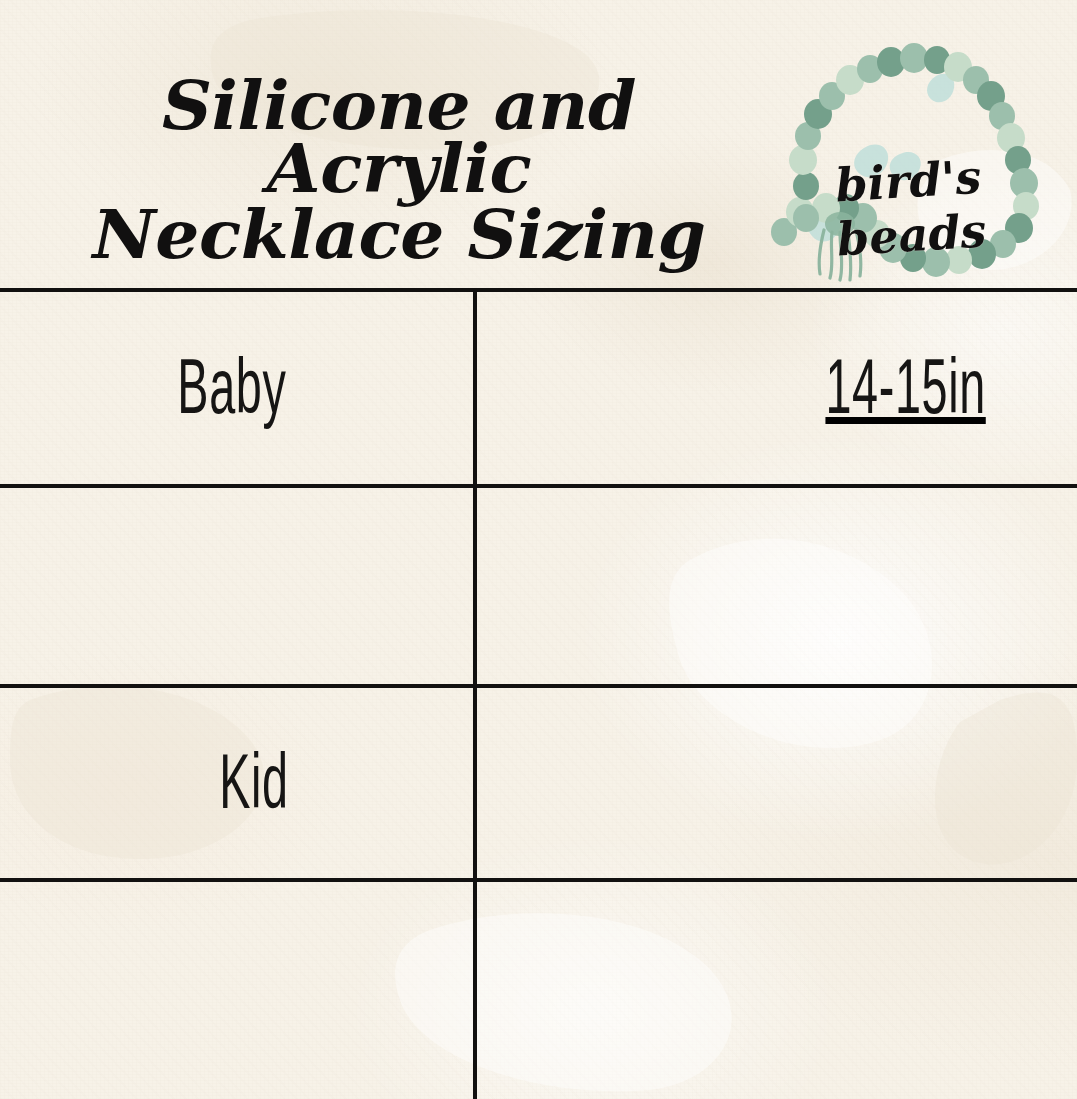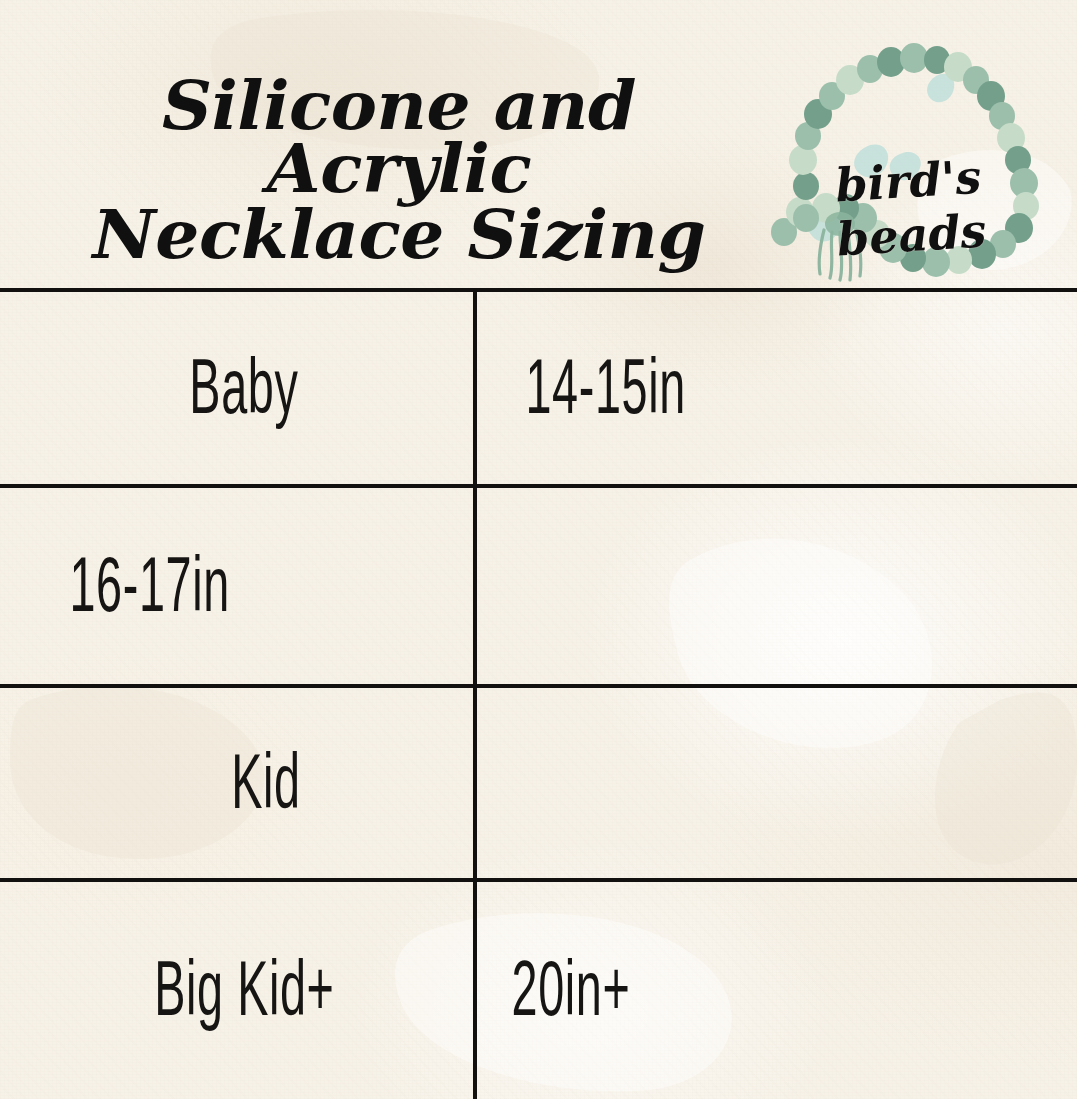--- a/index.html
+++ b/index.html
@@ -124,21 +124,21 @@
   .vline {
     position: absolute;
     left: 473px;
     top: 0;
     width: 4px;
     height: 811px;
     background: #121110;
   }
   .row {
     position: absolute;
-    left: 16px;
+    left: 4px;
     width: 1035px;
     display: flex;
     border-radius: 19px;
   }
   .cell {
     display: flex;
     align-items: center;
     justify-content: center;
     font-family: "Liberation Sans", sans-serif;
     font-weight: 400;
@@ -151,21 +151,22 @@
   .cell-label-wrap {
     width: 473px;
     display: flex;
     align-items: center;
     justify-content: center;
   }
   .cell-value-wrap {
     width: 600px;
     display: flex;
     align-items: center;
-    justify-content: flex-start;
+    justify-content: flex-end;
+    text-decoration: underline;
   }
   .cell-label-wrap .cell { transform: scaleX(0.60); }
   .cell-value-wrap .cell { transform: scaleX(0.60); }
 </style>
 </head>
 <body>
 
 <div id="page">
 
   <div class="paper-texture"></div>
@@ -264,34 +265,23 @@
     <div class="row" style="top:0px;   height:196px;">
       <div class="cell-label-wrap">
         <div class="cell">Baby</div>
       </div>
       <div class="cell-value-wrap">
         <div class="cell">14-15in</div>
       </div>
     </div>
 
     <div class="row" style="top:196px; height:200px;">
-      <div class="cell-value-wrap">
-        <div class="cell">16-17in</div>
-      </div>
     </div>
 
     <div class="row" style="top:396px; height:194px;padding-left:13px;">
       <div class="cell-label-wrap">
         <div class="cell">Kid</div>
       </div>
     </div>
 
-    <div class="row" style="top:590px; height:221px;">
-      <div class="cell-label-wrap">
-        <div class="cell">Big Kid+</div>
-      </div>
-      <div class="cell-value-wrap">
-        <div class="cell">20in+</div>
-      </div>
-    </div>
 
   </div>
 </div>
 
 </body></html>

